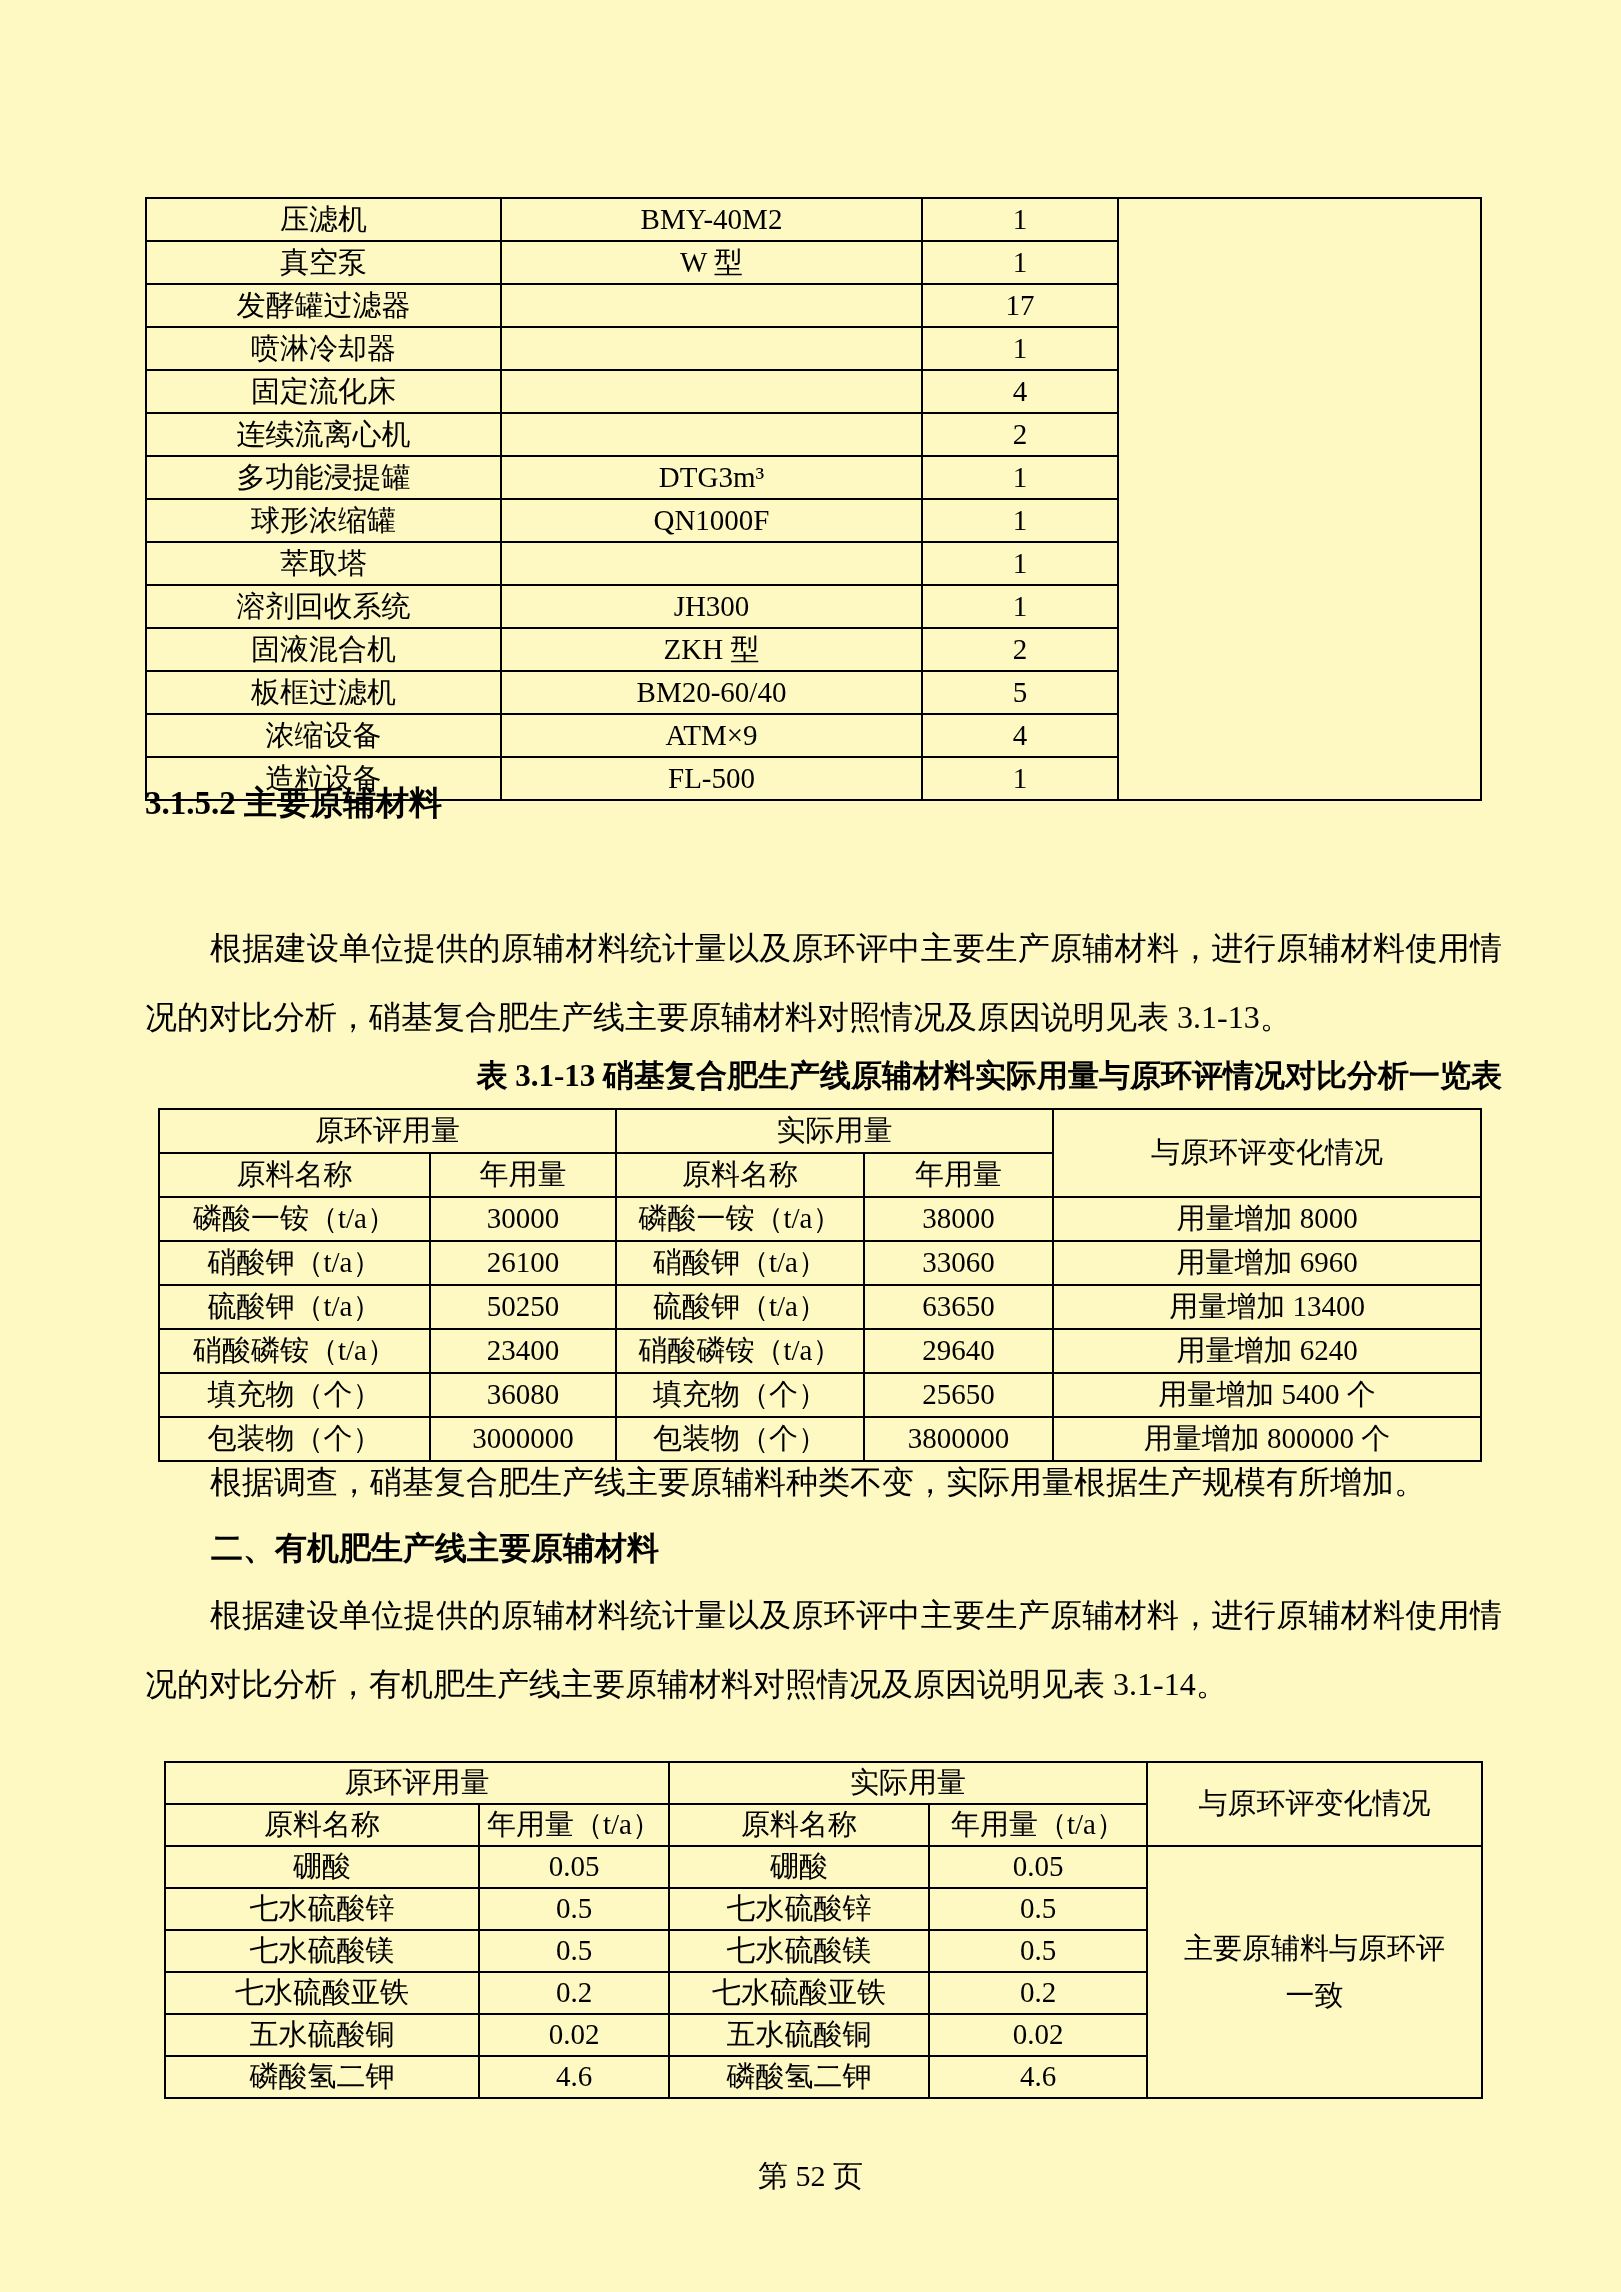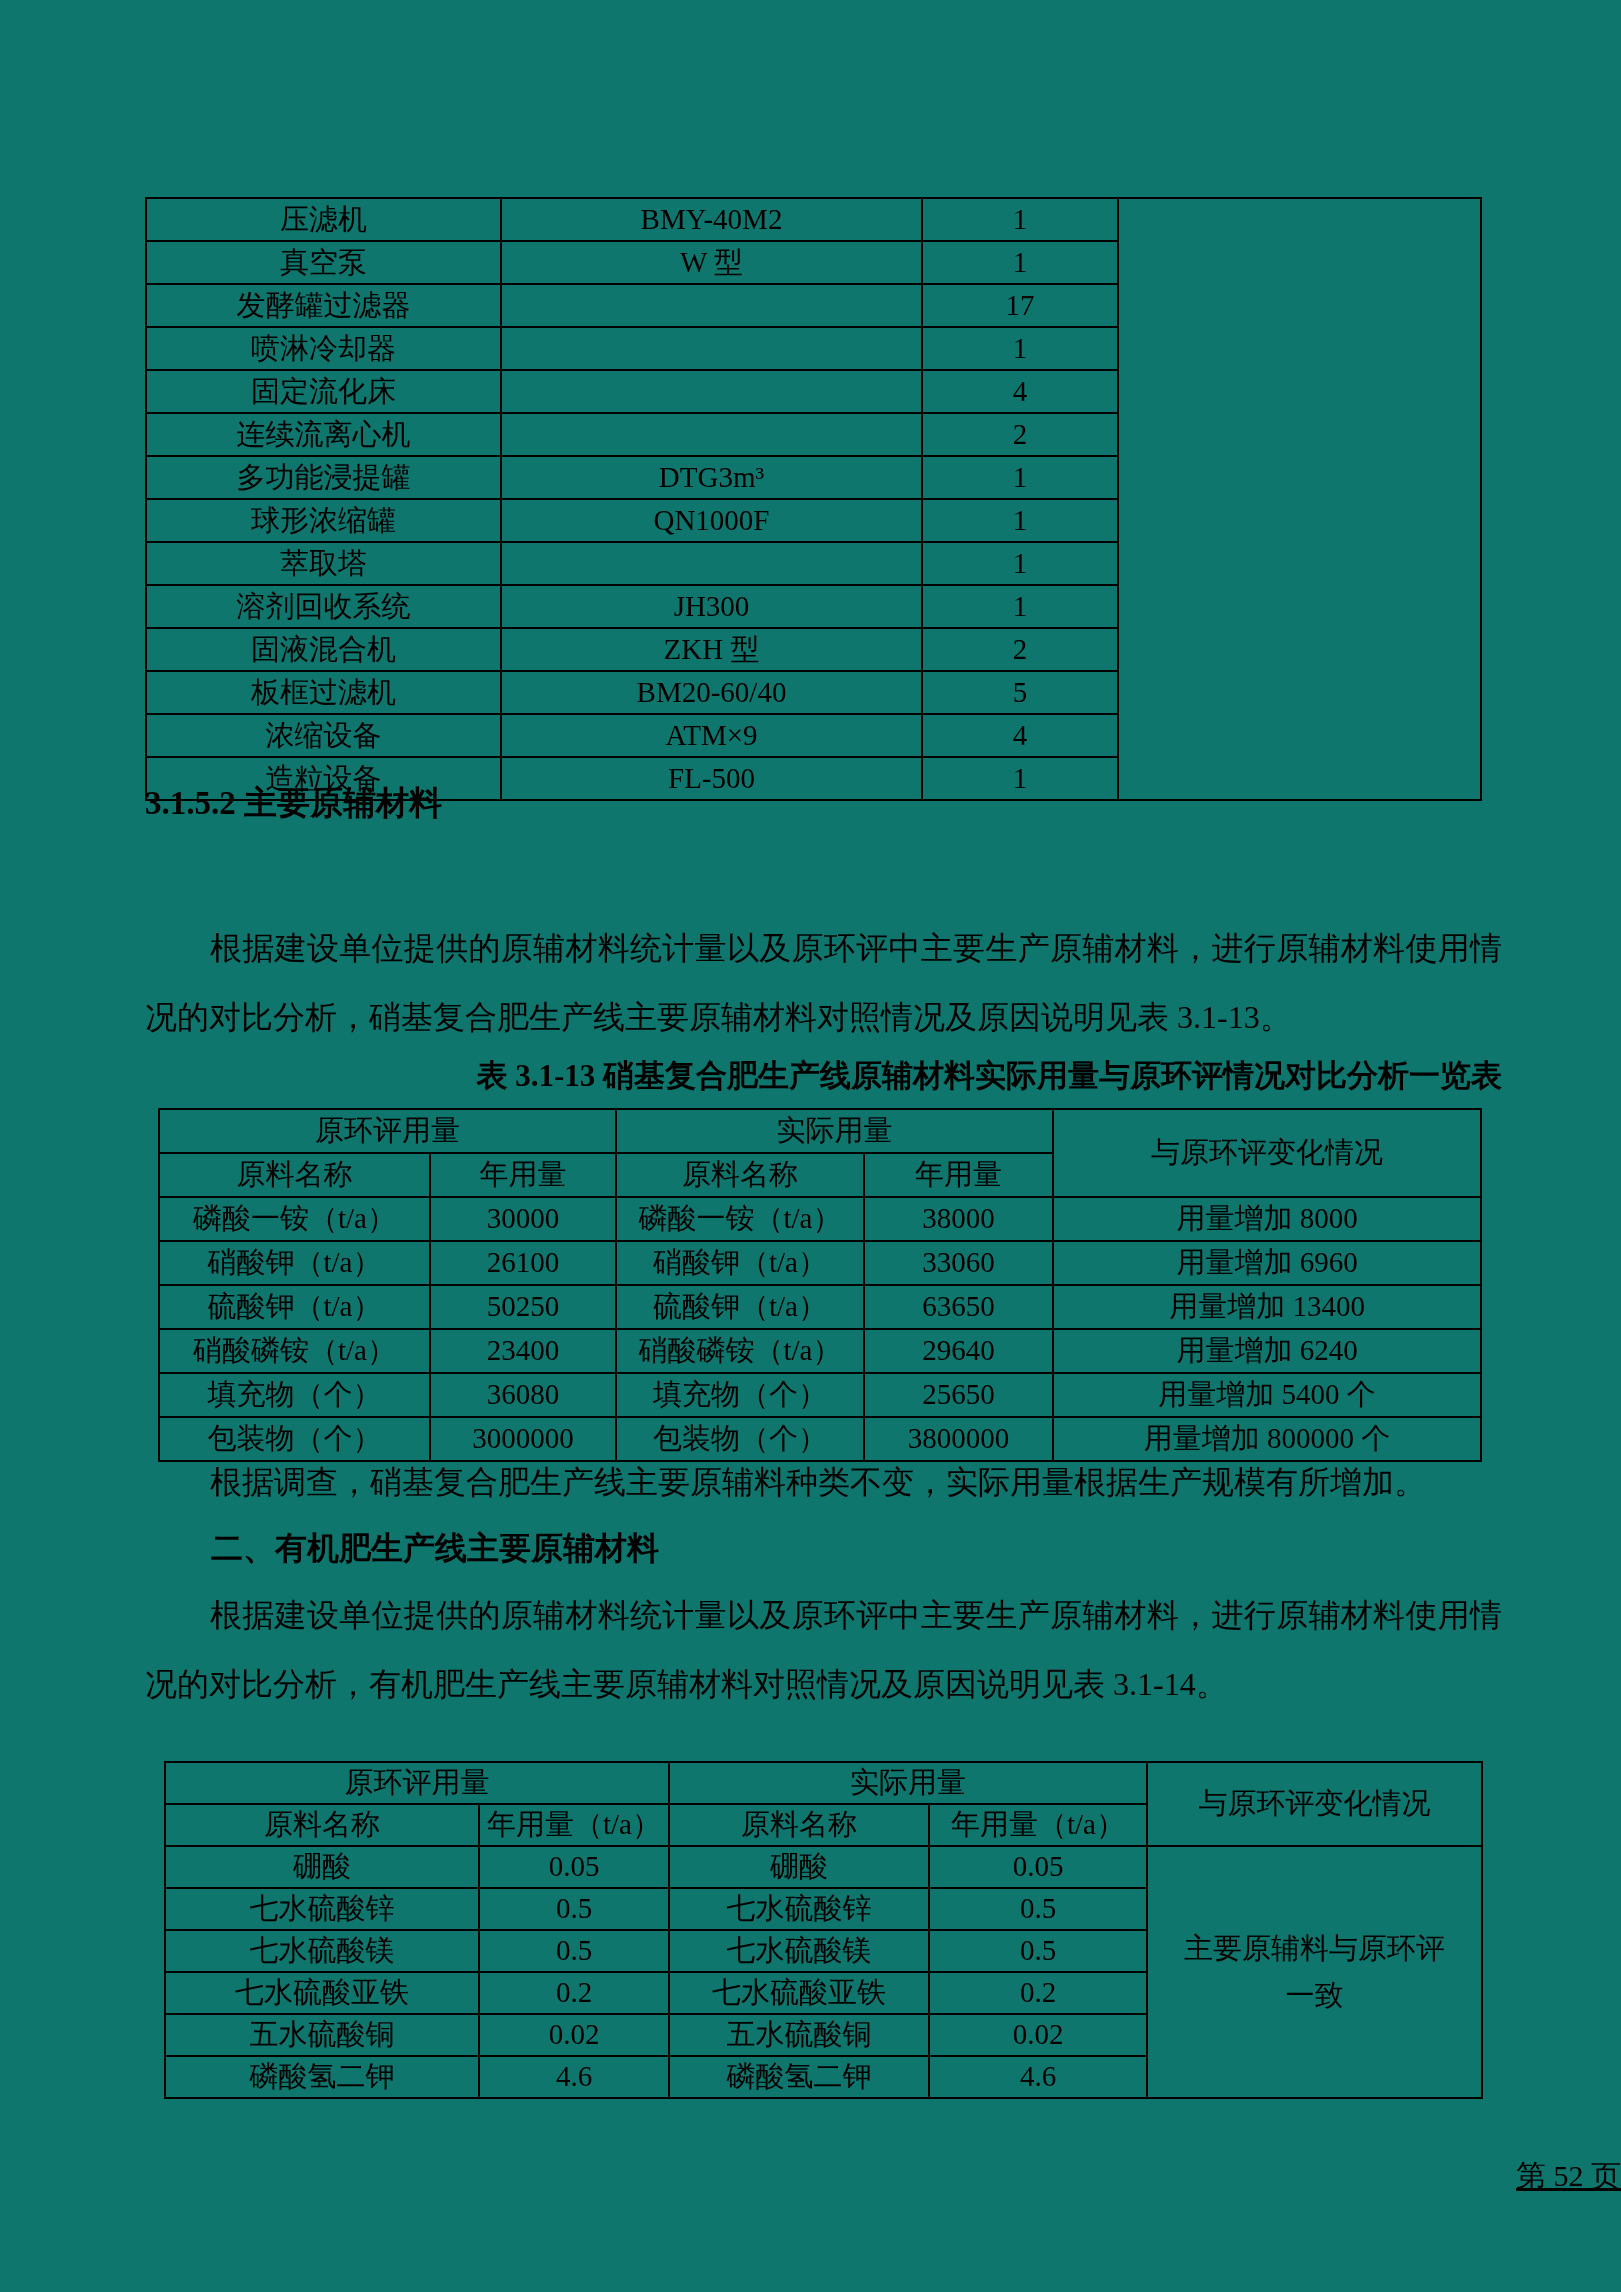--- a/index.html
+++ b/index.html
@@ -1,19 +1,19 @@
 <!DOCTYPE html>
 <html><head>
 <meta charset="utf-8">
 <style>
   html,body{margin:0;padding:0;background:#e8e8e8;}
   .page{
     position:relative;
     width:1621px;height:2293px;
-    background:#0f766e;
+    background:#fef9c3;
     font-family:"Liberation Serif","DejaVu Serif",serif;
     color:#000;
     overflow:hidden;
   }
   .abs{position:absolute;}
   table.doc{
     border-collapse:collapse;
     table-layout:fixed;
     border:2.9px solid #000;
   }
@@ -51,21 +51,21 @@
   }
   .center{text-align:right;}
   .merged-note-inner{
     display:inline-block;
     width:286px;
     white-space:normal;
     line-height:47px;
     font-size:29px;
   }
   .footer{
-    font-size:30px;line-height:1.2;text-align:right;width:100%;text-decoration:underline;
+    font-size:30px;line-height:1.2;text-align:center;width:100%;
   }
 </style>
 </head>
 <body>
 
 <div class="page">
 
   <table class="doc equip abs" style="left:145px;top:197px;width:1335px;">
     <colgroup>
         <col style="width:355px">

